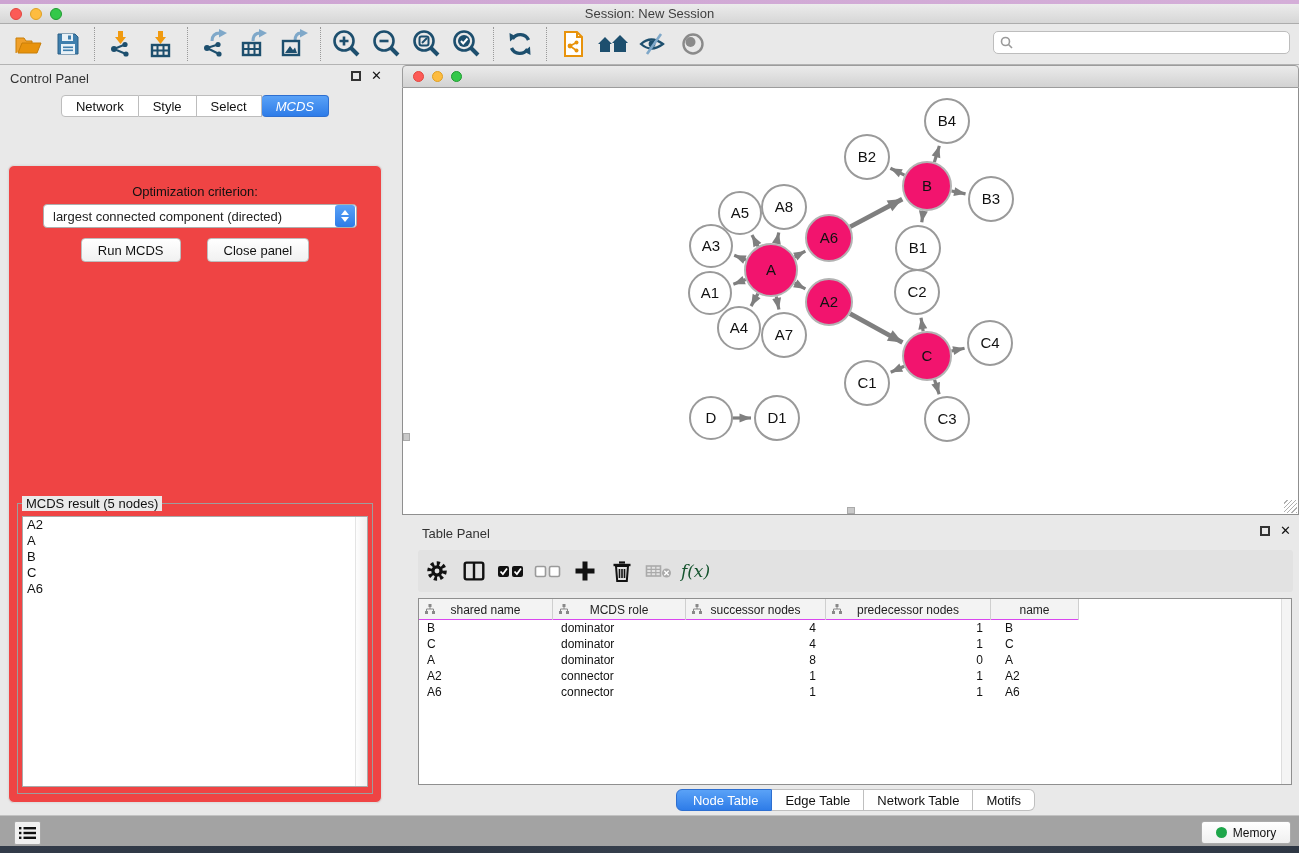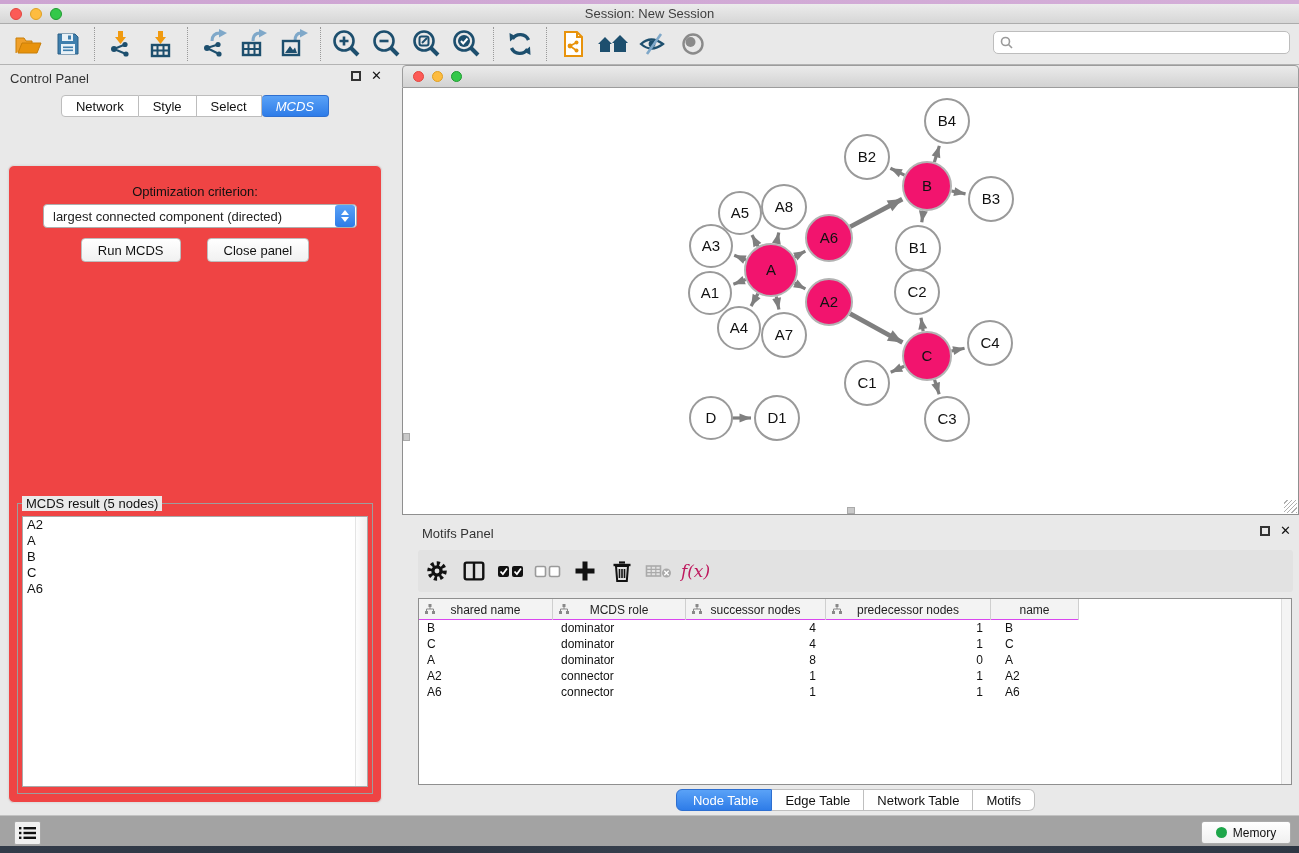--- a/index.html
+++ b/index.html
@@ -74,21 +74,21 @@
   .resize-grip { position:absolute; right:1px; bottom:1px; width:13px; height:13px;
     background:repeating-linear-gradient(135deg,transparent,transparent 2px,#b0b0b0 2px,#b0b0b0 3px); }
   .scroll-dot-left { position:absolute; left:0; top:345px; width:7px; height:8px; background:#c9c9c9; border:1px solid #aaa; }
   .scroll-dot-bottom { position:absolute; left:444px; bottom:0; width:8px; height:7px; background:#c9c9c9; border:1px solid #aaa; }
 
   
   .table-panel { position:absolute; left:412px; top:520px; width:887px; height:295px; background:#e9e9e9; }
   .tp-toolbar { position:absolute; left:6px; right:6px; top:30px; height:42px; background:#e2e2e2; border-radius:3px;
     display:flex; align-items:center; }
   .tp-btn { width:37px; height:36px; display:flex; align-items:center; justify-content:center; }
-  .fx-label { font-family:"DejaVu Serif","Liberation Serif",serif; font-style:italic; font-size:17px; color:#be185d; }
+  .fx-label { font-family:"DejaVu Serif","Liberation Serif",serif; font-style:italic; font-size:17px; color:#14532d; }
   .tp-table { position:absolute; left:6px; right:7px; top:78px; height:187px; background:#fff; border:1px solid #8f8f8f; }
   .tbl-scroll { position:absolute; right:0; top:0; bottom:0; width:10px; background:#f4f4f4; border-left:1px solid #ddd; }
   .tbl-header { position:absolute; left:0; top:0; height:21px; display:flex; background:#f3f3f3; border-bottom:1px solid #d946ef; }
   .th { position:relative; height:21px; border-right:1px solid #cfcfcf; display:flex; align-items:center; justify-content:center; font-size:12px; color:#222; }
   .th .hier { position:absolute; left:6px; top:5px; }
   .tbl-body { position:absolute; left:0; top:21px; right:10px; bottom:0; overflow:hidden; }
   .tr { display:flex; height:16px; align-items:center; }
   .td { font-size:12px; color:#111; white-space:nowrap; overflow:hidden; }
 
   .bottom-tabs { position:absolute; left:0; right:0; top:269px; display:flex; justify-content:center; }
@@ -427,21 +427,21 @@
             <text x="374" y="330" dy="0.35em" text-anchor="middle" font-size="15" fill="#111111">D1</text>
           </g>
         </svg>
       <div class="scroll-dot-left"></div>
       <div class="scroll-dot-bottom"></div>
       <div class="resize-grip"></div>
     </div>
   </div>
 
   <div class="table-panel">
-    <div class="panel-head">Motifs Panel</div>
+    <div class="panel-head">Table Panel</div>
     <div class="panel-ctrls">
       <span class="float-ico"></span>
       <span class="close-ico">✕</span>
     </div>
     <div class="tp-toolbar">
       <div class="tp-btn">
         <svg width="26" height="26" viewBox="0 0 28 28">
           <circle cx="14" cy="14" r="8" fill="none" stroke="#111" stroke-width="5" stroke-dasharray="3.2 3"></circle>
           <circle cx="14" cy="14" r="6.2" fill="#111"></circle>
           <circle cx="14" cy="14" r="2.6" fill="#e2e2e2"></circle>

